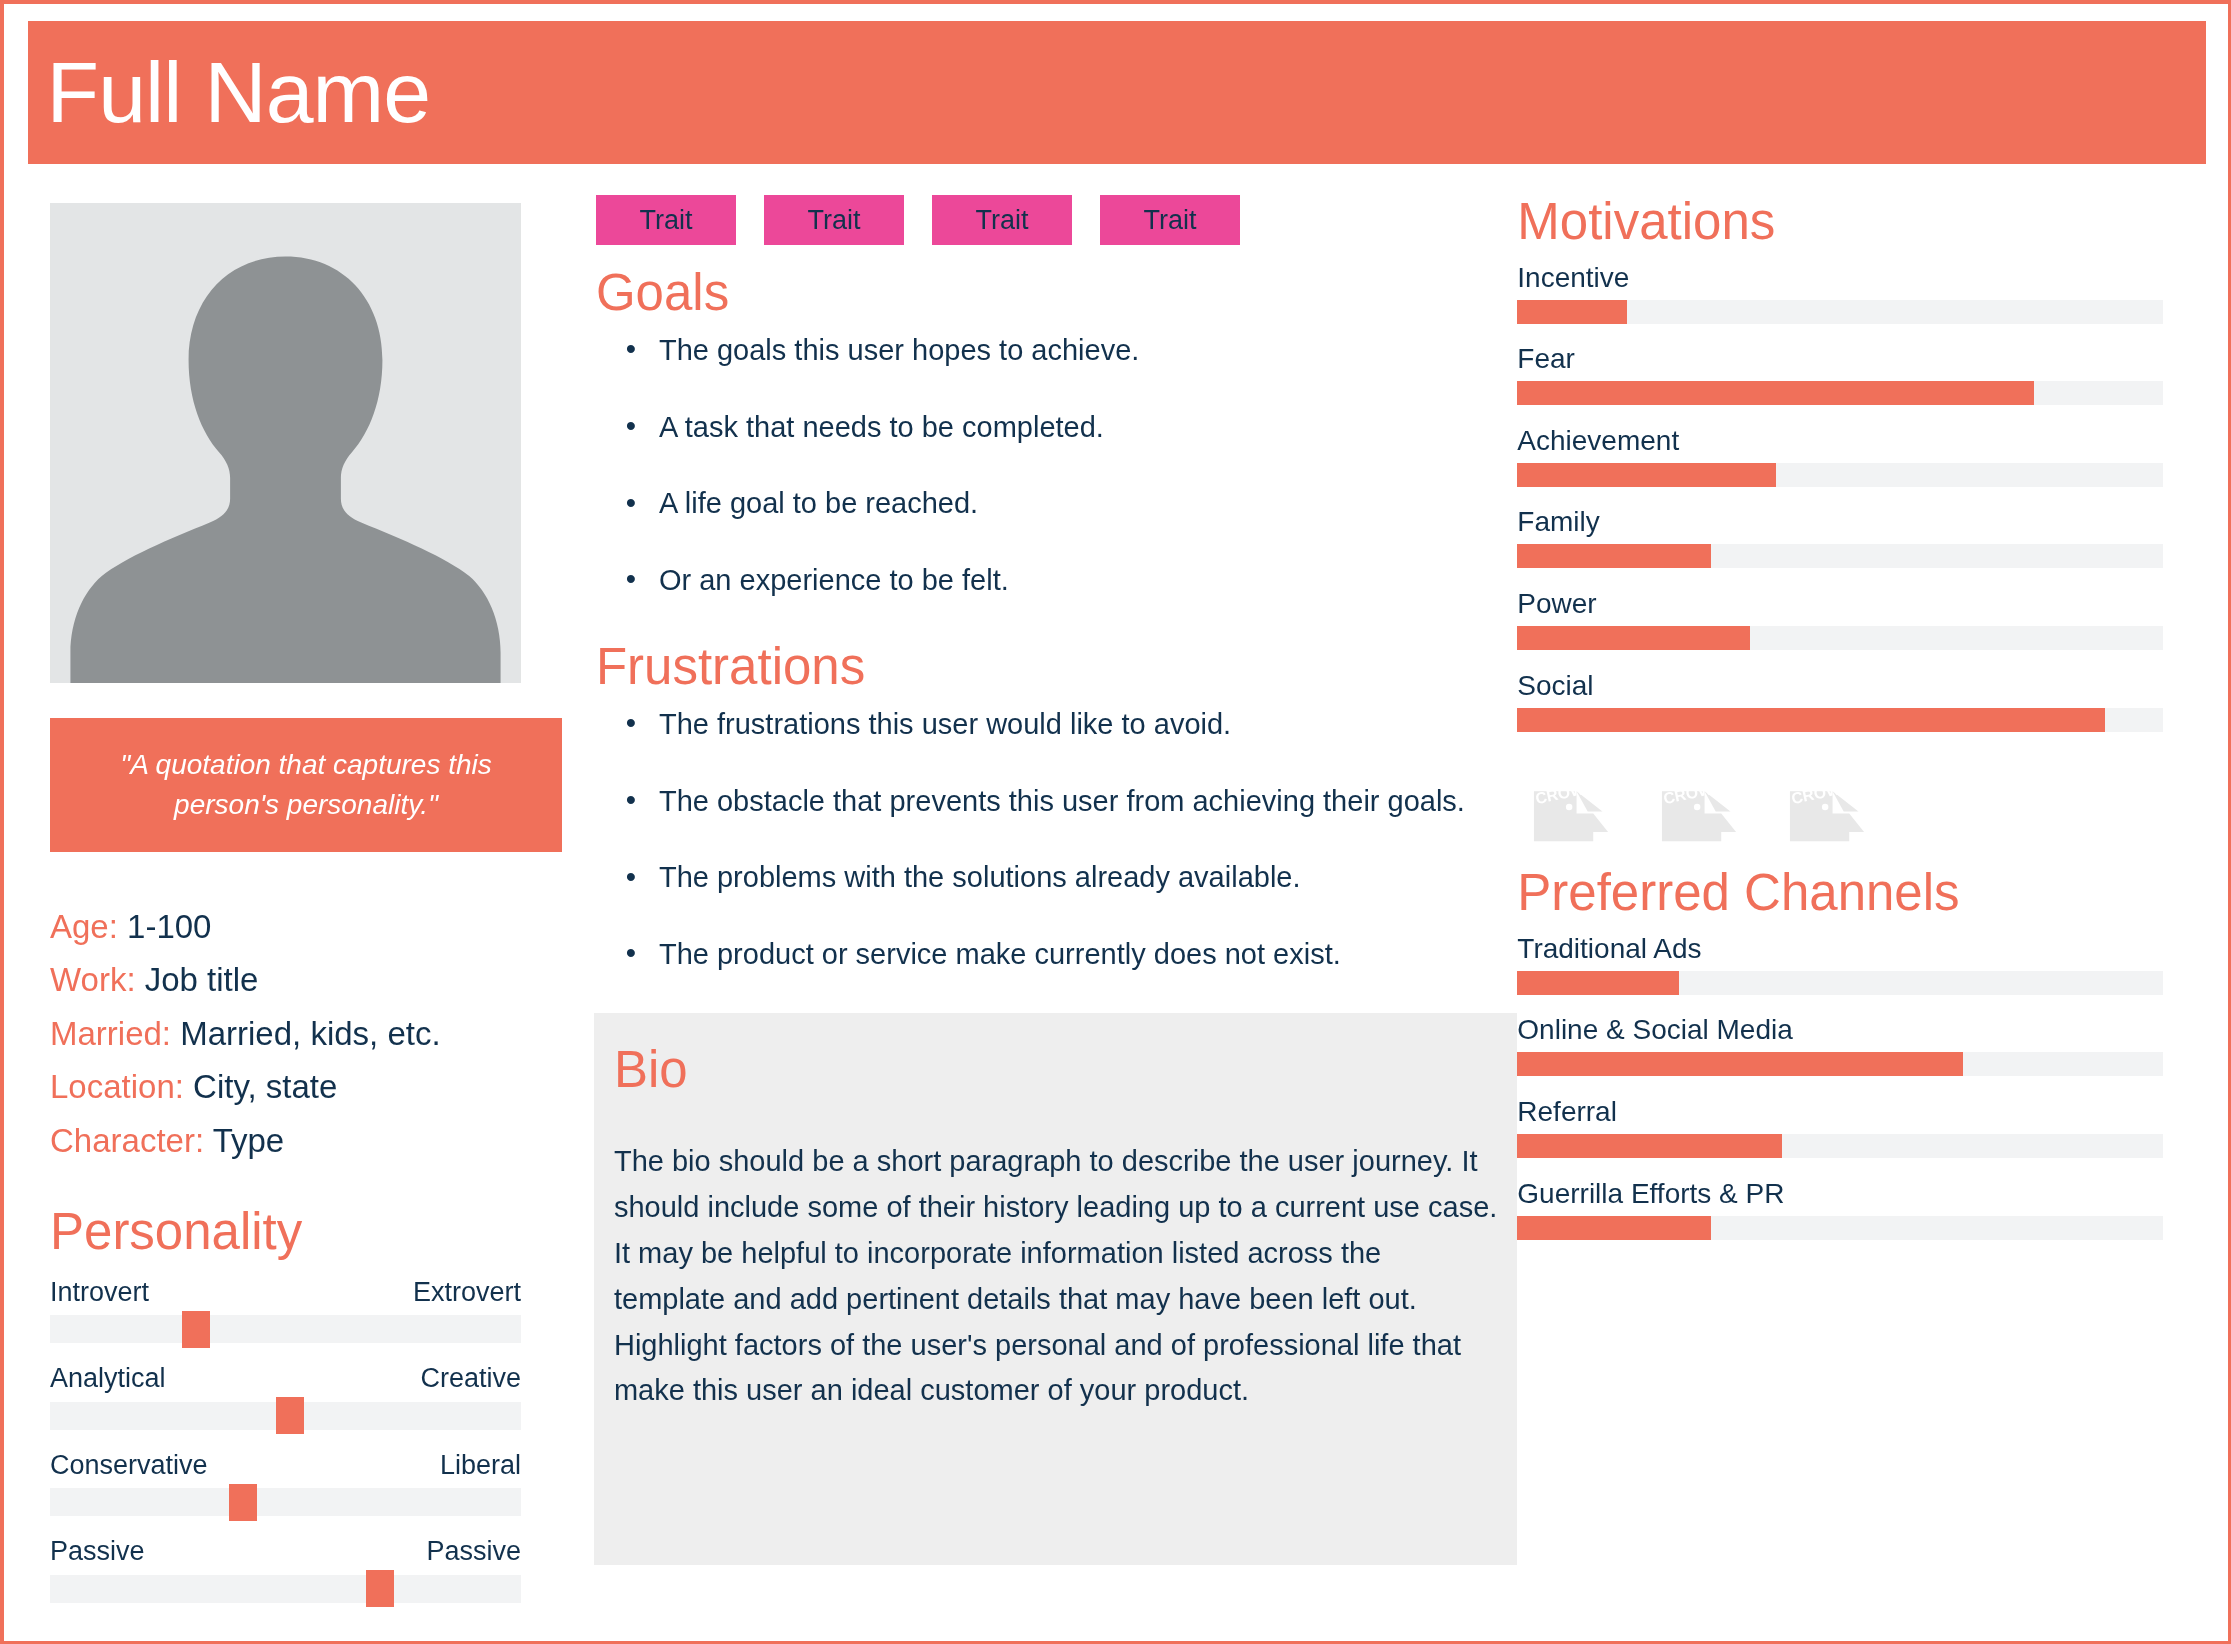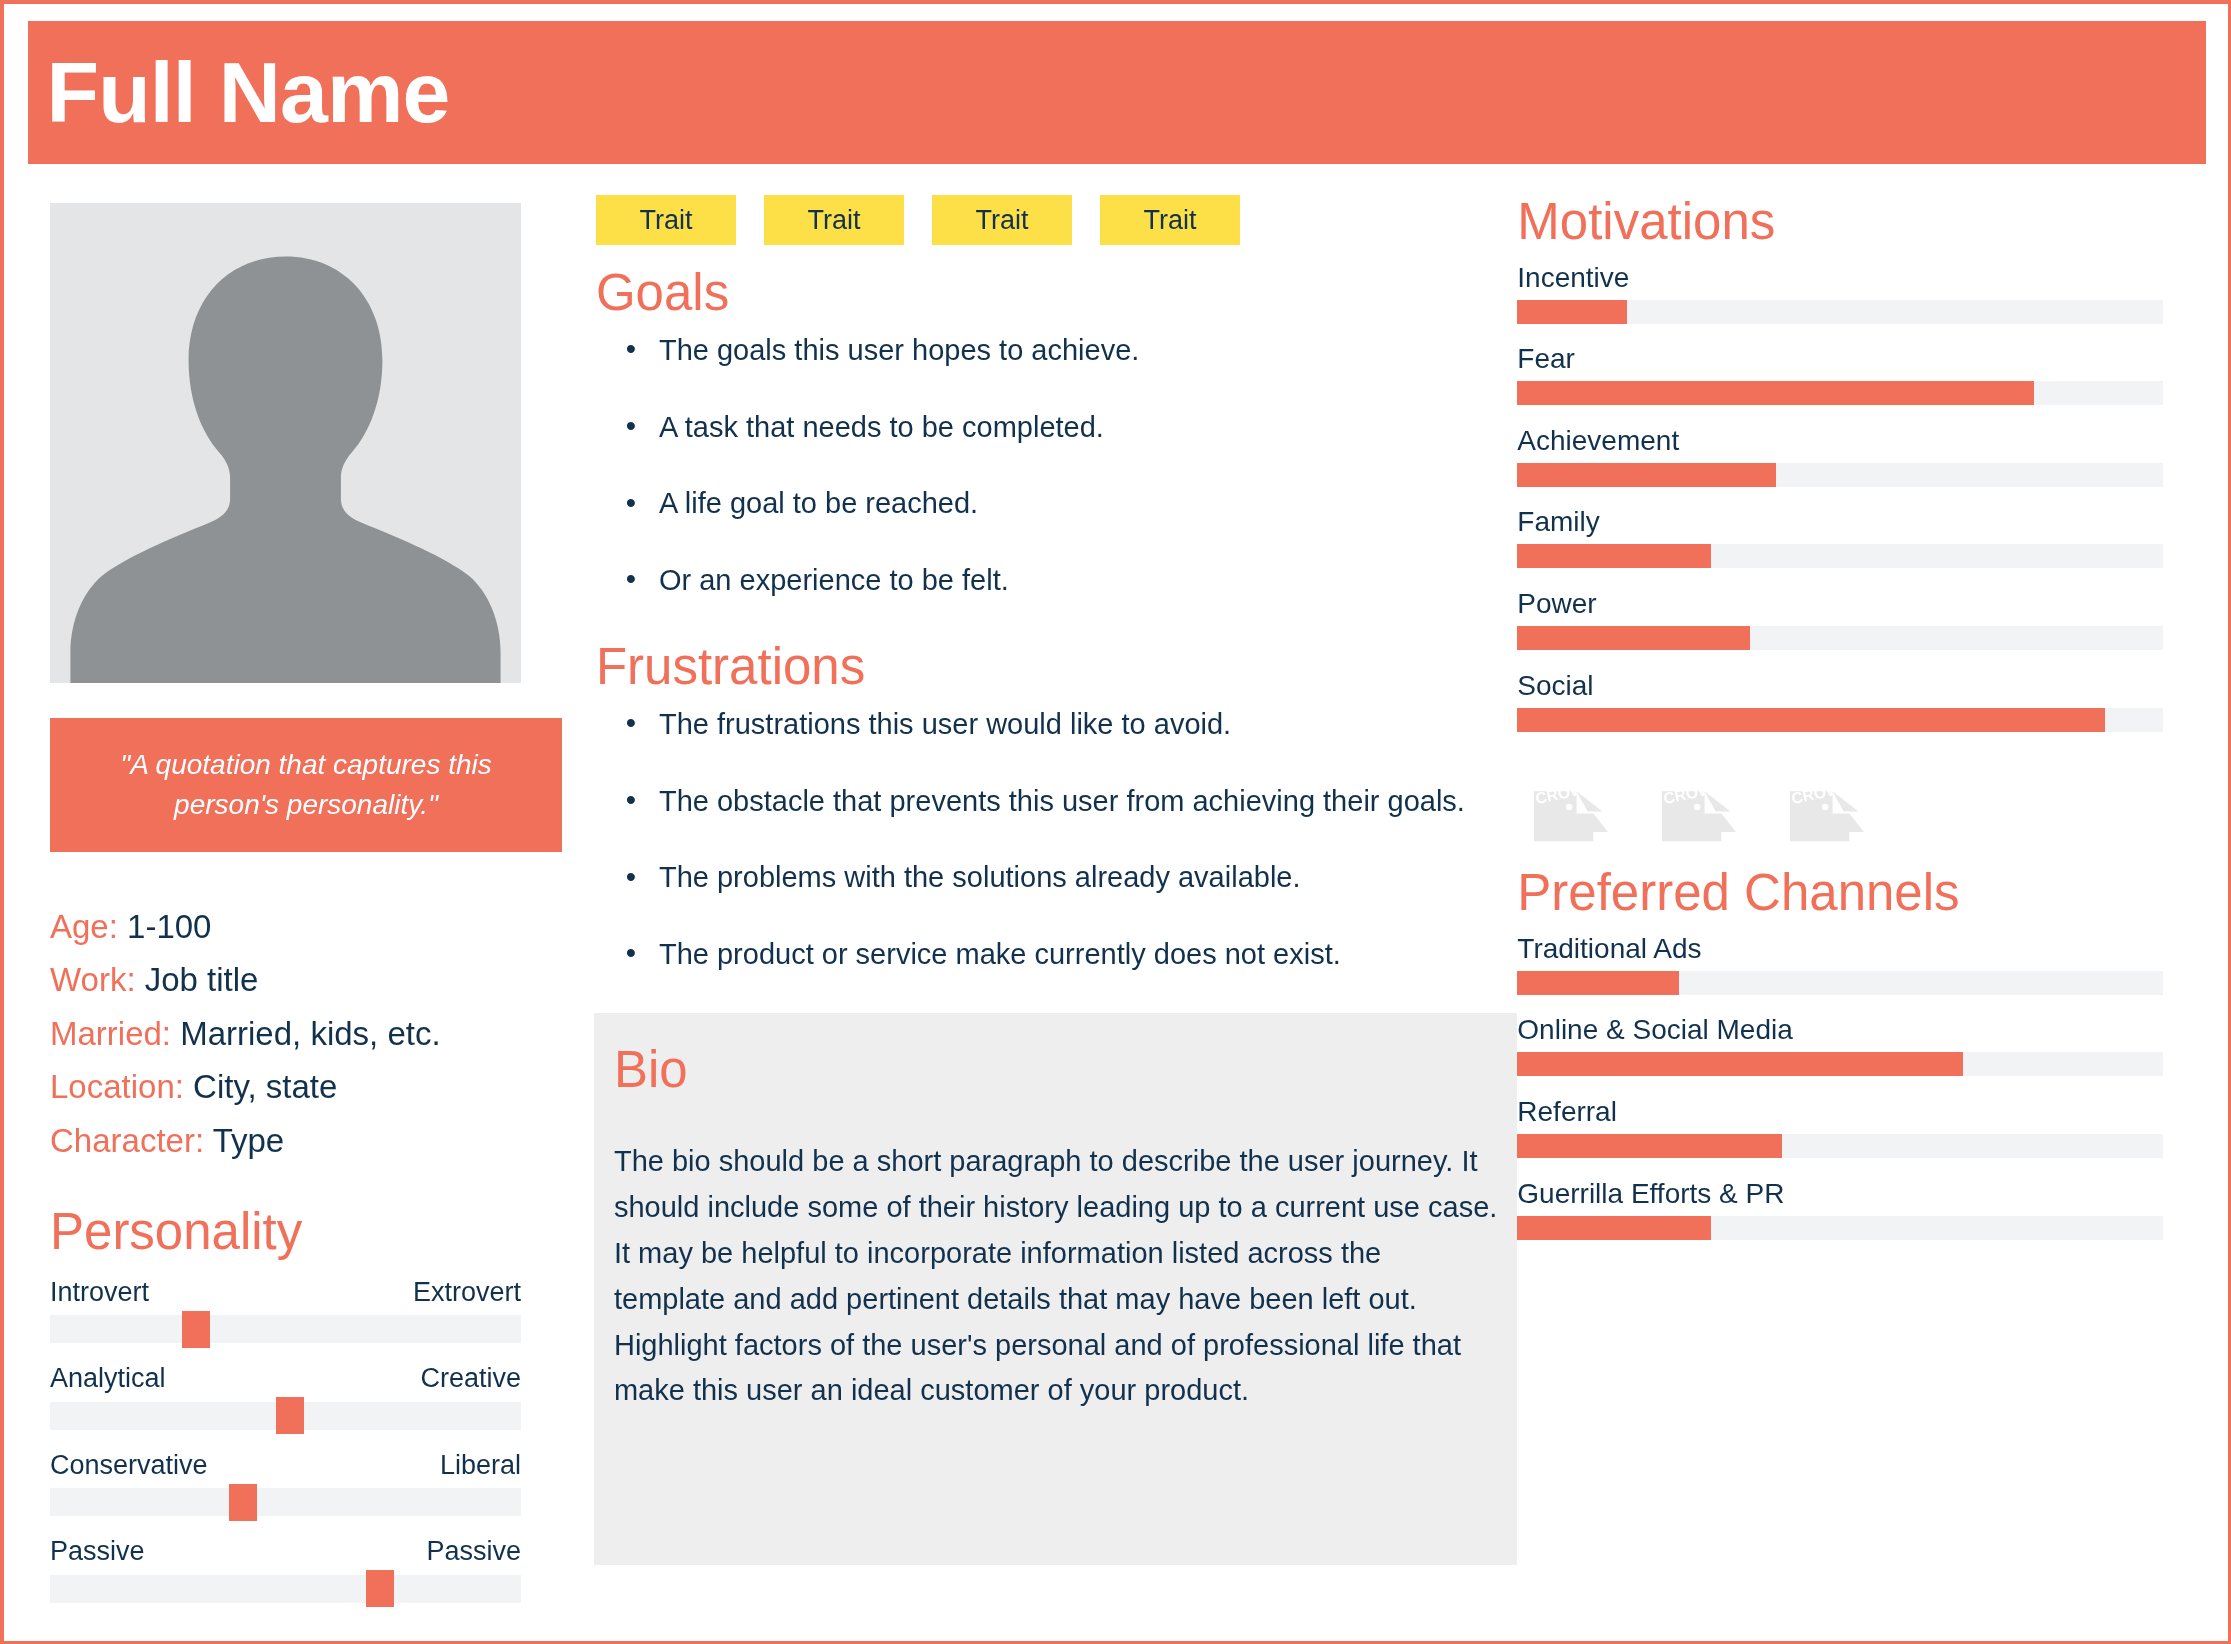--- a/index.html
+++ b/index.html
@@ -27,21 +27,21 @@
     top: 16.6px;
     width: 2178px;
     height: 143px;
     background: #f0705a;
     display: flex;
     align-items: center;
   }
   .header-title {
     color: #ffffff;
     font-size: 86px;
-    font-weight: bold;
+    font-weight: normal;
     letter-spacing: -0.9px;
     padding-left: 18.5px;
     line-height: 1;
   }
 
   
   .columns {
     position: absolute;
     left: 0;
     top: 171px;
@@ -126,21 +126,21 @@
     height: 37px;
     background: #f0705a;
     transform: translateX(-50%);
   }
 
   
   .trait-row { display: flex; gap: 28px; margin-left: 20px; margin-bottom: 18.5px; }
   .trait-chip {
     width: 140px;
     height: 50px;
-    background: #fde047;
+    background: #ec4899;
     color: #12314d;
     font-size: 27px;
     display: flex;
     align-items: center;
     justify-content: center;
   }
 
   
   .center-heading { margin-left: 20px; margin-top: 20px; margin-bottom: 11px; }
   .bullets { list-style: none; margin-left: 46px; }

